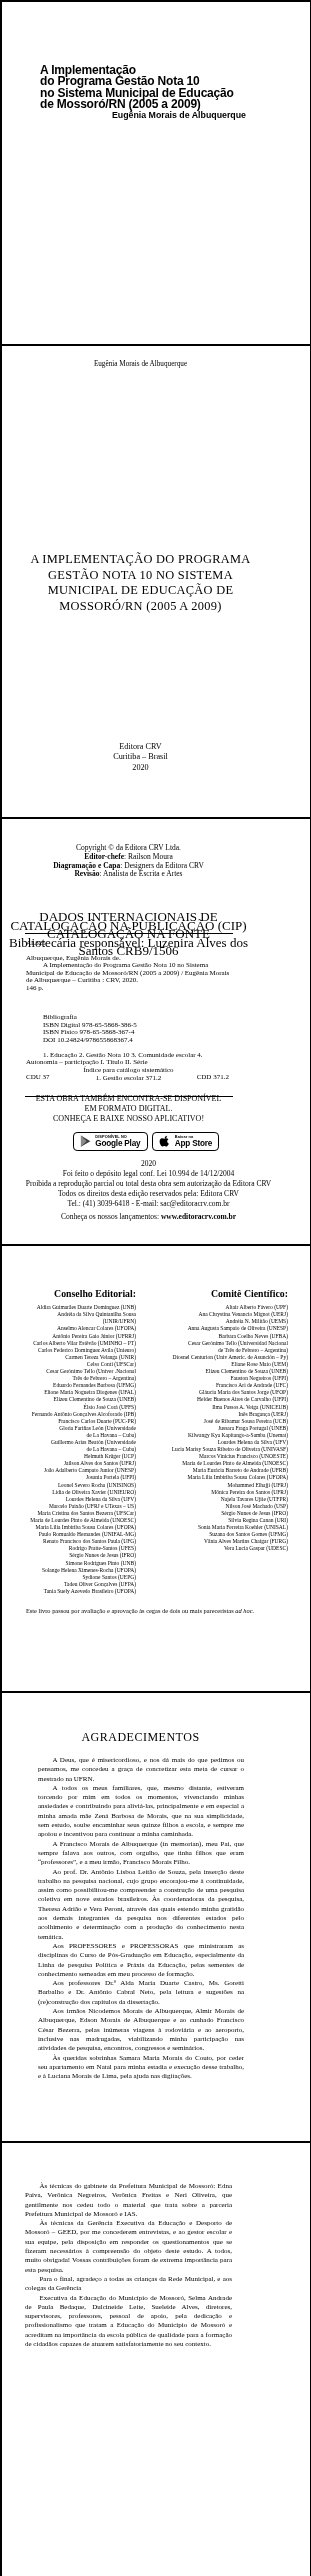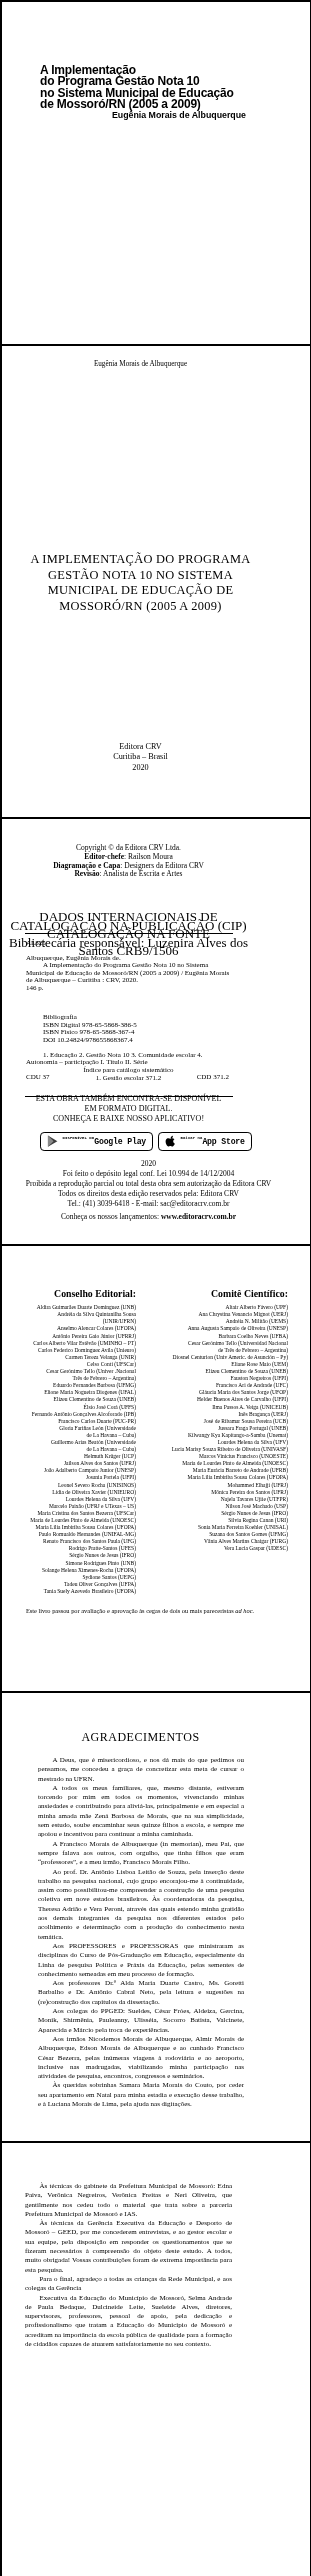--- a/index.html
+++ b/index.html
@@ -32,21 +32,21 @@
   .cip-title{text-indent:17px}
   .cip-biblio{margin:22px 0 0 17px;white-space:pre-line}
   .cip-subjects{margin-top:7.2px;text-indent:17px}
   .cip-class{display:flex;justify-content:space-between;margin-top:7.2px;padding-right:1px}
   .cp-index{left:0;top:247px;width:253px;font-size:7px;line-height:8.2px}
   .cp-digital{left:0;top:275px;width:253px;font-size:8px;line-height:9.8px}
   .badges{left:0;top:313px;width:308px;display:flex;justify-content:center;gap:4.6px;margin-right:19.6px;width:288px;margin-left:-9.8px;left:9.8px}
   .badge{display:flex;align-items:center;gap:4.1px;border:1px solid #000;border-radius:4.1px;background:#fff;
     padding:2.1px 6.2px;height:19px;min-width:65px}
   .badge-icon{width:11.3px;height:12.4px;flex:none}
-  .badge-txt{display:flex;flex-direction:row;line-height:1;font-family:Liberation Mono, monospace}
+  .badge-txt{display:flex;flex-direction:column;line-height:1;font-family:Liberation Sans, sans-serif}
   .badge-tag{font-size:3.9px;font-weight:bold;letter-spacing:0.1px}
   .badge-name{font-size:8.2px;font-weight:bold;margin-top:1px;letter-spacing:-0.2px}
   .cp-legal{left:0;top:340px;width:293px;font-size:7.5px;line-height:10px}
   .cp-launch{left:0;top:393px;width:293px;font-size:7.5px}
   
   .ed-cols{left:23px;top:42px;width:263px;display:flex;gap:8.2px}
   .ed-left{width:111px;text-align:right}
   .ed-right{flex:1;text-align:right}
   .ed-hdr{font-size:9.8px;font-weight:bold;margin-bottom:5.2px}
   .ed-list{font-size:5.5px;line-height:7.1px;white-space:pre-line}
@@ -250,21 +250,20 @@
   <section class="page p5">
     <h1 class="abs h-serif hd5 ctr">AGRADECIMENTOS</h1>
     <div class="abs body-text bt5">
 
     <p>A Deus, que é misericordioso, e nos dá mais do que pedimos ou pensamos, me concedeu a graça de concretizar esta meta de cursar o mestrado na UFRN.</p>
         <p>A todos os meus familiares, que, mesmo distante, estiveram torcendo por mim em todos os momentos, vivenciando minhas ansiedades e contribuindo para aliviá-las, principalmente e em especial a minha amada mãe Zená Barbosa de Morais, que na sua simplicidade, sem estudo, soube encaminhar seus quinze filhos a escola, e sempre me apoiou e incentivou para continuar a minha caminhada.</p>
         <p>A Francisco Morais de Albuquerque (in memorian), meu Pai, que sempre falava aos outros, com orgulho, que tinha filhos que eram “professores”, e a meu irmão, Francisco Morais Filho.</p>
         <p>Ao prof. Dr. Antônio Lisboa Leitão de Souza, pela inserção deste trabalho na pesquisa nacional, cujo grupo encorajou-me à continuidade, assim como possibilitou-me compreender a construção de uma pesquisa coletiva em nove estados brasileiros. Às coordenadoras da pesquisa, Theresa Adrião e Vera Peroni, através das quais estendo minha gratidão aos demais integrantes da pesquisa nos diferentes estados pelo acolhimento e determinação com a produção do conhecimento nesta temática.</p>
         <p>Aos PROFESSORES e PROFESSORAS que ministraram as disciplinas do Curso de Pós-Graduação em Educação, especialmente da Linha de pesquisa Política e Práxis da Educação, pelas sementes de conhecimento semeadas em meu processo de formação.</p>
         <p>Aos professores Dr.ª Alda Maria Duarte Castro, Ms. Goretti Barbalho e Dr. Antônio Cabral Neto, pela leitura e sugestões na (re)construção dos capítulos da dissertação.</p>
-        <p>Aos colegas do PPGED: Sueldes, César Fróes, Aldeíza, Gercina, Monik, Shirmênia, Pauleanny, Ulisséia, Socorro Batista, Valcinete, Aparecida e Márcio pela troca de experiências.</p>
         <p>Aos irmãos Nicodemos Morais de Albuquerque, Almir Morais de Albuquerque, Edson Morais de Albuquerque e ao cunhado Francisco César Bezerra, pelas inúmeras viagens à rodoviária e ao aeroporto, inclusive nas madrugadas, viabilizando minha participação nas atividades de pesquisa, encontros, congressos e seminários.</p>
         <p>Às queridas sobrinhas Samara Maria Morais do Couto, por ceder seu apartamento em Natal para minha estadia e execução desse trabalho, e à Luciana Morais de Lima, pela ajuda nas digitações.</p>
       </div>
   </section>
 
   <section class="page p6">
     <div class="abs body-text bt6">
 
     <p>Às técnicas do gabinete da Prefeitura Municipal de Mossoró: Edna Paiva, Verônica Negreiros, Verônica Freitas e Neri Oliveira, que gentilmente nos cedeu todo o material que trata sobre a parceria Prefeitura Municipal de Mossoró e IAS.</p>
         <p>Às técnicas da Gerência Executiva da Educação e Desporto de Mossoró – GEED, por me concederem entrevistas, e ao gestor escolar e sua equipe, pela disposição em responder os questionamentos que se fizeram necessários à compreensão do objeto deste estudo. A todos, muito obrigada! Vossas contribuições foram de extrema importância para esta pesquisa.</p>

